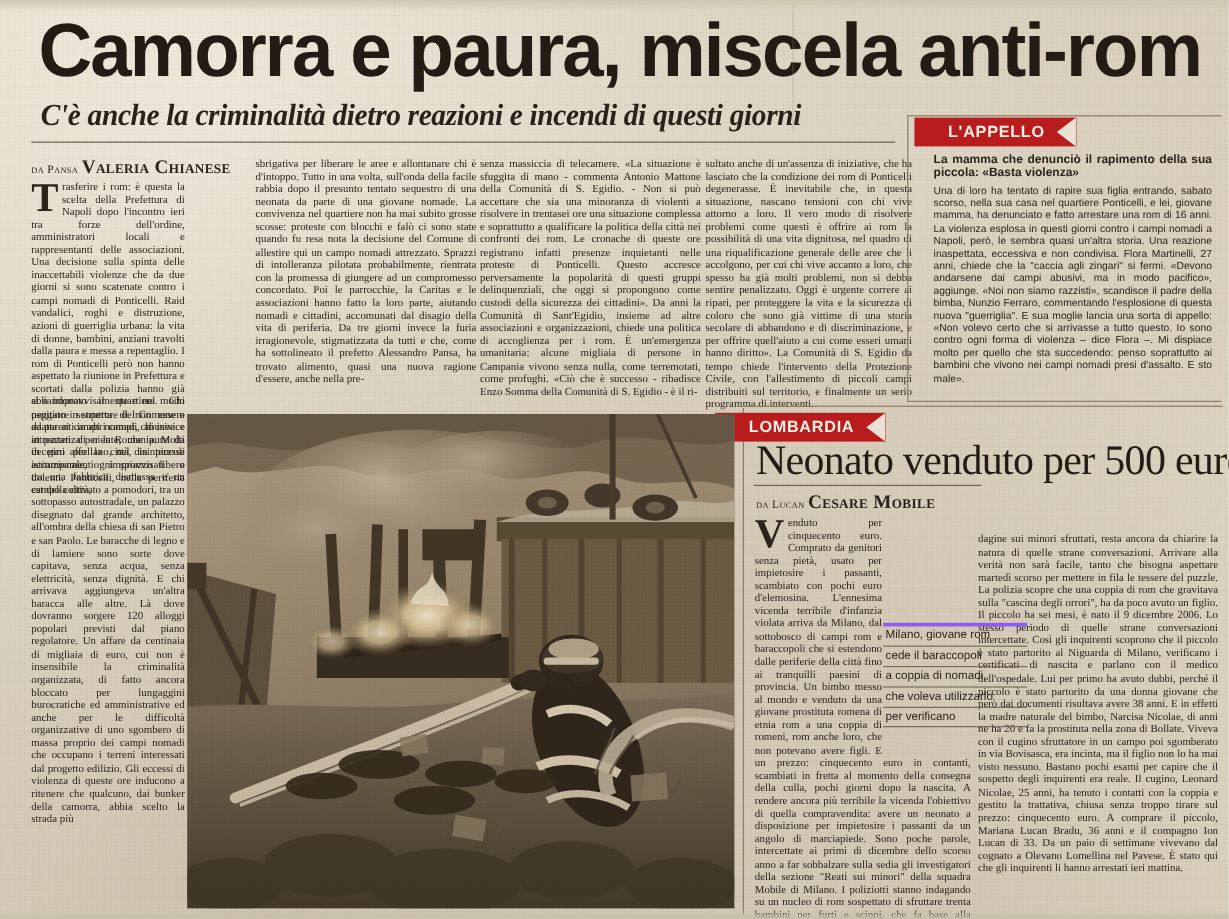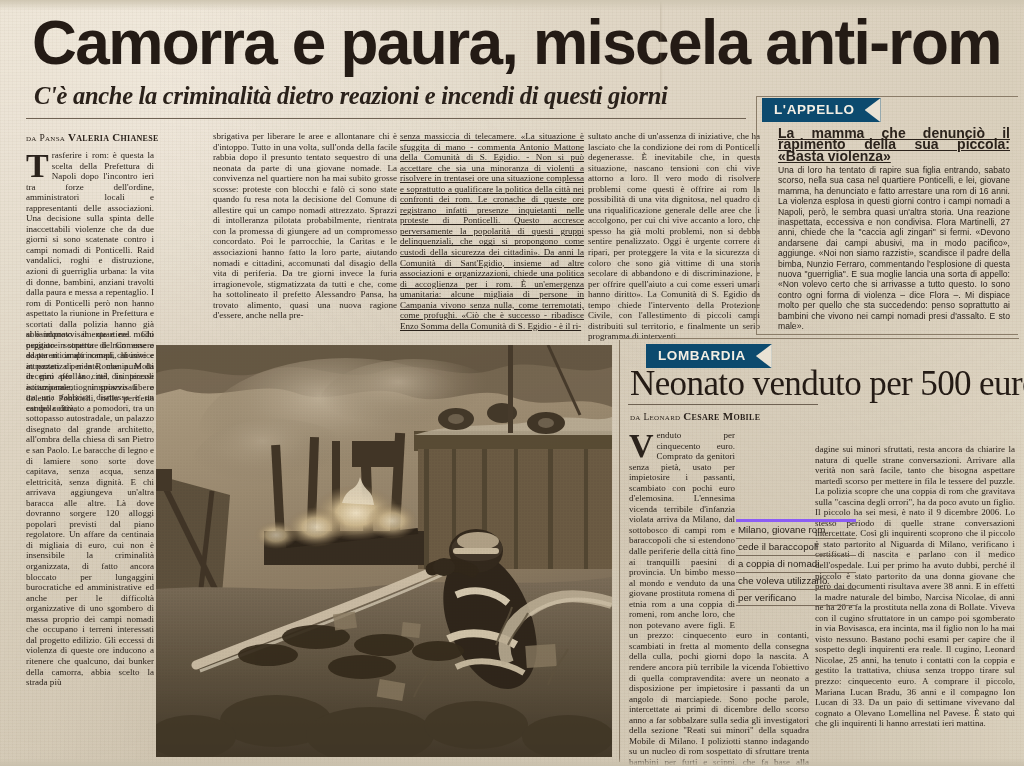--- a/index.html
+++ b/index.html
@@ -70,79 +70,79 @@
     -webkit-hyphens:auto;
   }
   .byline{
     position:absolute;
     font-variant:small-caps;
     font-size:10px;
     letter-spacing:.3px;
     color:#2b231c;
   }
   .byline .src{font-size:9.5px;}
-  .byline .author{font-weight:bold;font-size:11px;}
+  .byline .author{font-weight:bold;font-size:16px;}
 
   .dropcap{
     float:left;
     font-size:34px;
     line-height:26px;
     font-weight:bold;
     padding:2px 3px 0 0;
     margin-top:1px;
     font-family:"Liberation Serif", serif;
   }
 
   
   #c1{left:26px;  top:150px; width:128px;}
   #c1b{left:26px; top:329px; width:128px;}
   #c2{left:213px; top:131px; width:184px;}
-  #c3{left:400px; top:131px; width:184px;text-decoration:underline;}
+  #c3{left:400px; top:131px; width:184px;}
   #c4{left:588px; top:131px; width:172px;}
 
   
   .photo{
     position:absolute;left:156px;top:345px;width:456px;height:412px;
     overflow:hidden;
     background:#8a7c68;
     z-index:3;
   }
   .photo svg{display:block;width:100%;height:100%;}
 
   
   .flagwrap{position:absolute;}
   .flag{
     position:relative;
     display:inline-block;
-    background:#0c4a6e;
+    background:#b91c1c;
     color:#f4efe4;
     font-family:"Liberation Sans", sans-serif;
     font-weight:bold;
     font-size:13.5px;
     letter-spacing:.6px;
-    padding:5px 26px 5px 12px;
+    padding:5px 26px 5px 28px;
     line-height:1.05;
   }
   .flag::after{
     content:"";
     position:absolute;right:0;top:0;bottom:0;width:16px;
     background:#e9e2d4;
     clip-path:polygon(100% 0, 100% 100%, 0 50%);
   }
   #appello-flag{left:762px;top:98px;}
-  #lombardia-flag{left:646px;top:344px;}
+  #lombardia-flag{left:596px;top:344px;}
 
   .appello-body{
     position:absolute;left:778px;top:128px;width:232px;
     font-family:"Liberation Sans", sans-serif;
     font-size:8.6px;line-height:10.4px;text-align:justify;
     color:#2b231c;
   }
   .appello-title{
-    font-weight:bold;font-size:14px;line-height:11.3px;margin-bottom:3px;text-decoration:underline;
+    font-weight:bold;font-size:10px;line-height:11.3px;margin-bottom:3px;
   }
   .appello-body p{margin:0;}
 
   
   .lomb-headline{
     position:absolute;left:630px;top:366px;width:390px;
     font-family:"Liberation Serif", serif;
     font-size:35px;line-height:1;
     letter-spacing:-.6px;
     color:#241b15;
@@ -371,21 +371,21 @@
     <div class="appello-title">La mamma che denunciò il rapimento della sua piccola: «Basta violenza»</div>
     <p>Una di loro ha tentato di rapire sua figlia entrando, sabato scorso, nella sua casa nel quartiere Ponticelli, e lei, giovane mamma, ha denunciato e fatto arrestare una rom di 16 anni. La violenza esplosa in questi giorni contro i campi nomadi a Napoli, però, le sembra quasi un'altra storia. Una reazione inaspettata, eccessiva e non condivisa. Flora Martinelli, 27 anni, chiede che la "caccia agli zingari" si fermi. «Devono andarsene dai campi abusivi, ma in modo pacifico», aggiunge. «Noi non siamo razzisti», scandisce il padre della bimba, Nunzio Ferraro, commentando l'esplosione di questa nuova "guerriglia". E sua moglie lancia una sorta di appello: «Non volevo certo che si arrivasse a tutto questo. Io sono contro ogni forma di violenza – dice Flora –. Mi dispiace molto per quello che sta succedendo: penso soprattutto ai bambini che vivono nei campi nomadi presi d'assalto. E sto male».</p>
   </div>
 
   <div class="flagwrap" id="lombardia-flag">
     <span class="flag">LOMBARDIA</span>
   </div>
   <div class="lomb-headline">Neonato venduto per 500 euro</div>
   <div class="lomb-rule"></div>
   <div class="byline" id="lb-byline">
-    <span class="src">da Leonard</span>
+    <span class="src">da Lucan</span>
     <span class="author">Cesare Mobile</span>
   </div>
 
   <div class="col" id="lc1"><span style="float: right; width: 74px; height: 108px; margin-top: 86px;"></span>
     <span class="dropcap">V</span><span>enduto per cinquecento euro. Comprato da genitori senza pietà, usato per impietosire i passanti, scambiato con pochi euro d'elemosina. L'ennesima vicenda terribile d'infanzia violata arriva da Milano, dal sottobosco di campi rom e baraccopoli che si estendono dalle periferie della città fino ai tranquilli paesini di provincia. Un bimbo messo al mondo e venduto da una giovane prostituta romena di etnia rom a una coppia di romeni, rom anche loro, che non potevano avere figli. E un prezzo: cinquecento euro in contanti, scambiati in fretta al momento della consegna della culla, pochi giorni dopo la nascita. A rendere ancora più terribile la vicenda l'obiettivo di quella compravendita: avere un neonato a disposizione per impietosire i passanti da un angolo di marciapiede. Sono poche parole, intercettate ai primi di dicembre dello scorso anno a far sobbalzare sulla sedia gli investigatori della sezione "Reati sui minori" della squadra Mobile di Milano. I poliziotti stanno indagando su un nucleo di rom sospettato di sfruttare trenta bambini per furti e scippi, che fa base alla cascina Bareggiate dalle parti di Pioltello (Mi). Poche parole, "cinquecento euro" e "neonato" che ricorrono in maniera sempre più fitta nelle conversazioni di alcuni nomadi.
 Quando (il 12 dicembre) la Mobile chiude l'in-</span>
   </div>
 
   <div class="col" id="lc2">dagine sui minori sfruttati, resta ancora da chiarire la natura di quelle strane conversazioni. Arrivare alla verità non sarà facile, tanto che bisogna aspettare martedì scorso per mettere in fila le tessere del puzzle. La polizia scopre che una coppia di rom che gravitava sulla "cascina degli orrori", ha da poco avuto un figlio. Il piccolo ha sei mesi, è nato il 9 dicembre 2006. Lo stesso periodo di quelle strane conversazioni intercettate. Così gli inquirenti scoprono che il piccolo è stato partorito al Niguarda di Milano, verificano i certificati di nascita e parlano con il medico dell'ospedale. Lui per primo ha avuto dubbi, perché il piccolo è stato partorito da una donna giovane che però dai documenti risultava avere 38 anni. E in effetti la madre naturale del bimbo, Narcisa Nicolae, di anni ne ha 20 e fa la prostituta nella zona di Bollate. Viveva con il cugino sfruttatore in un campo poi sgomberato in via Bovisasca, era incinta, ma il figlio non lo ha mai visto nessuno. Bastano pochi esami per capire che il sospetto degli inquirenti era reale. Il cugino, Leonard Nicolae, 25 anni, ha tenuto i contatti con la coppia e gestito la trattativa, chiusa senza troppo tirare sul prezzo: cinquecento euro. A comprare il piccolo, Mariana Lucan Bradu, 36 anni e il compagno Ion Lucan di 33. Da un paio di settimane vivevano dal cognato a Olevano Lomellina nel Pavese. È stato qui che gli inquirenti li hanno arrestati ieri mattina.</div>
 

